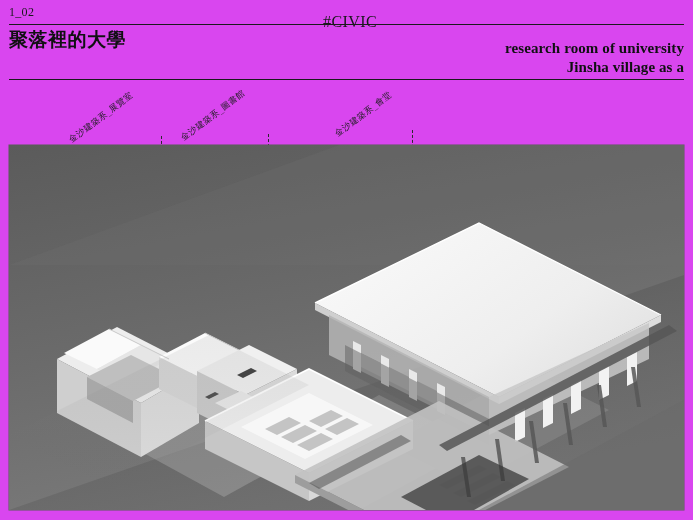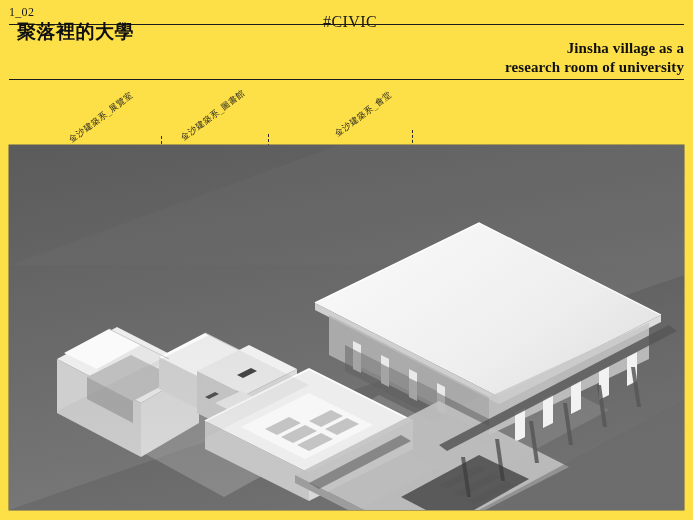--- a/index.html
+++ b/index.html
@@ -7,21 +7,21 @@
     padding: 0;
     background: #ffffff;
   }
   body {
     font-family: "Liberation Serif", "DejaVu Serif", serif;
   }
   #page {
     position: relative;
     width: 693px;
     height: 520px;
-    background: #fde047;
+    background: #d946ef;
     overflow: hidden;
   }
 
   
   .hdr-meta {
     position: absolute;
     left: 0; top: 0;
     width: 693px; height: 24px;
   }
   .hdr-page-no {
@@ -45,23 +45,22 @@
     left: 9px;
     width: 675px;
     height: 0;
     border-top: 1.4px solid #1a1a1c;
   }
   .rule-top  { top: 24px; }
   .rule-mid  { top: 79px; }
 
   .title-block {
     position: absolute;
-    left: 9px; top: 20px;
+    left: 9px; top: 28px;
     width: 400px;
-    margin-left: 8px;
   }
   .title-cn {
     font-family: "DejaVu Serif", "Liberation Serif", serif;
     font-weight: bold;
     font-size: 19px;
     line-height: 23px;
     color: #101012;
     letter-spacing: 0.5px;
   }
   .subtitle-cn {
@@ -136,22 +135,22 @@
   <div class="hdr-meta">
     <div class="hdr-page-no">1_02</div>
     <div class="hdr-tag">#CIVIC</div>
   </div>
   <div class="rule rule-top"></div>
 
   <div class="title-block">
     <div class="title-cn">聚落裡的大學</div>
   </div>
   <div class="title-en">
+    <span class="ln">research room of university</span>
     <span class="ln">Jinsha village as a</span>
-    <span class="ln">research room of university</span>
   </div>
   <div class="rule rule-mid"></div>
 
   <div class="callout-layer" id="callout-layer">
       <div class="callout-label" style="left: 74px; top: 50px;">金沙建築系_展覽室</div>
       <div class="leader" style="left: 161px; top: 52px; height: 112px;"></div>
       <div class="leader-dot" style="left: 160px; top: 163px;"></div>
       <div class="callout-label" style="left: 186px; top: 48px;">金沙建築系_圖書館</div>
       <div class="leader" style="left: 268px; top: 50px; height: 225px;"></div>
       <div class="leader-dot" style="left: 267px; top: 274px;"></div>

